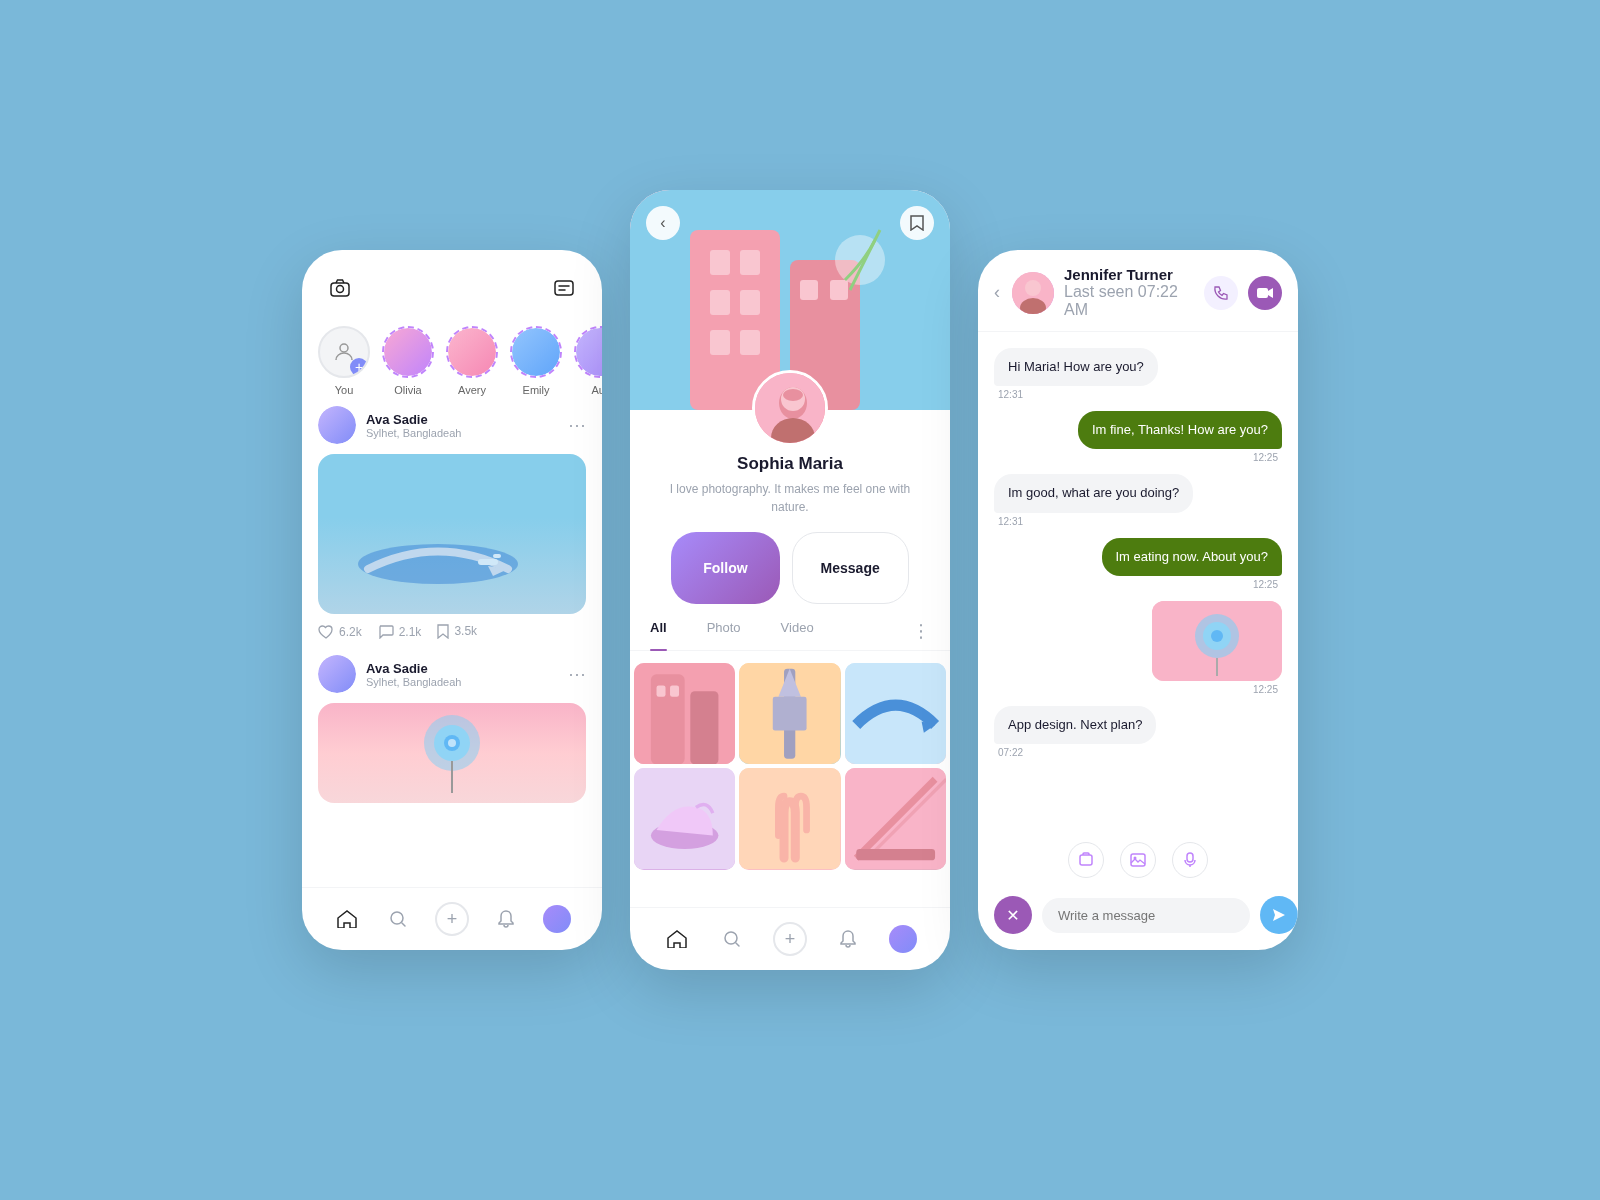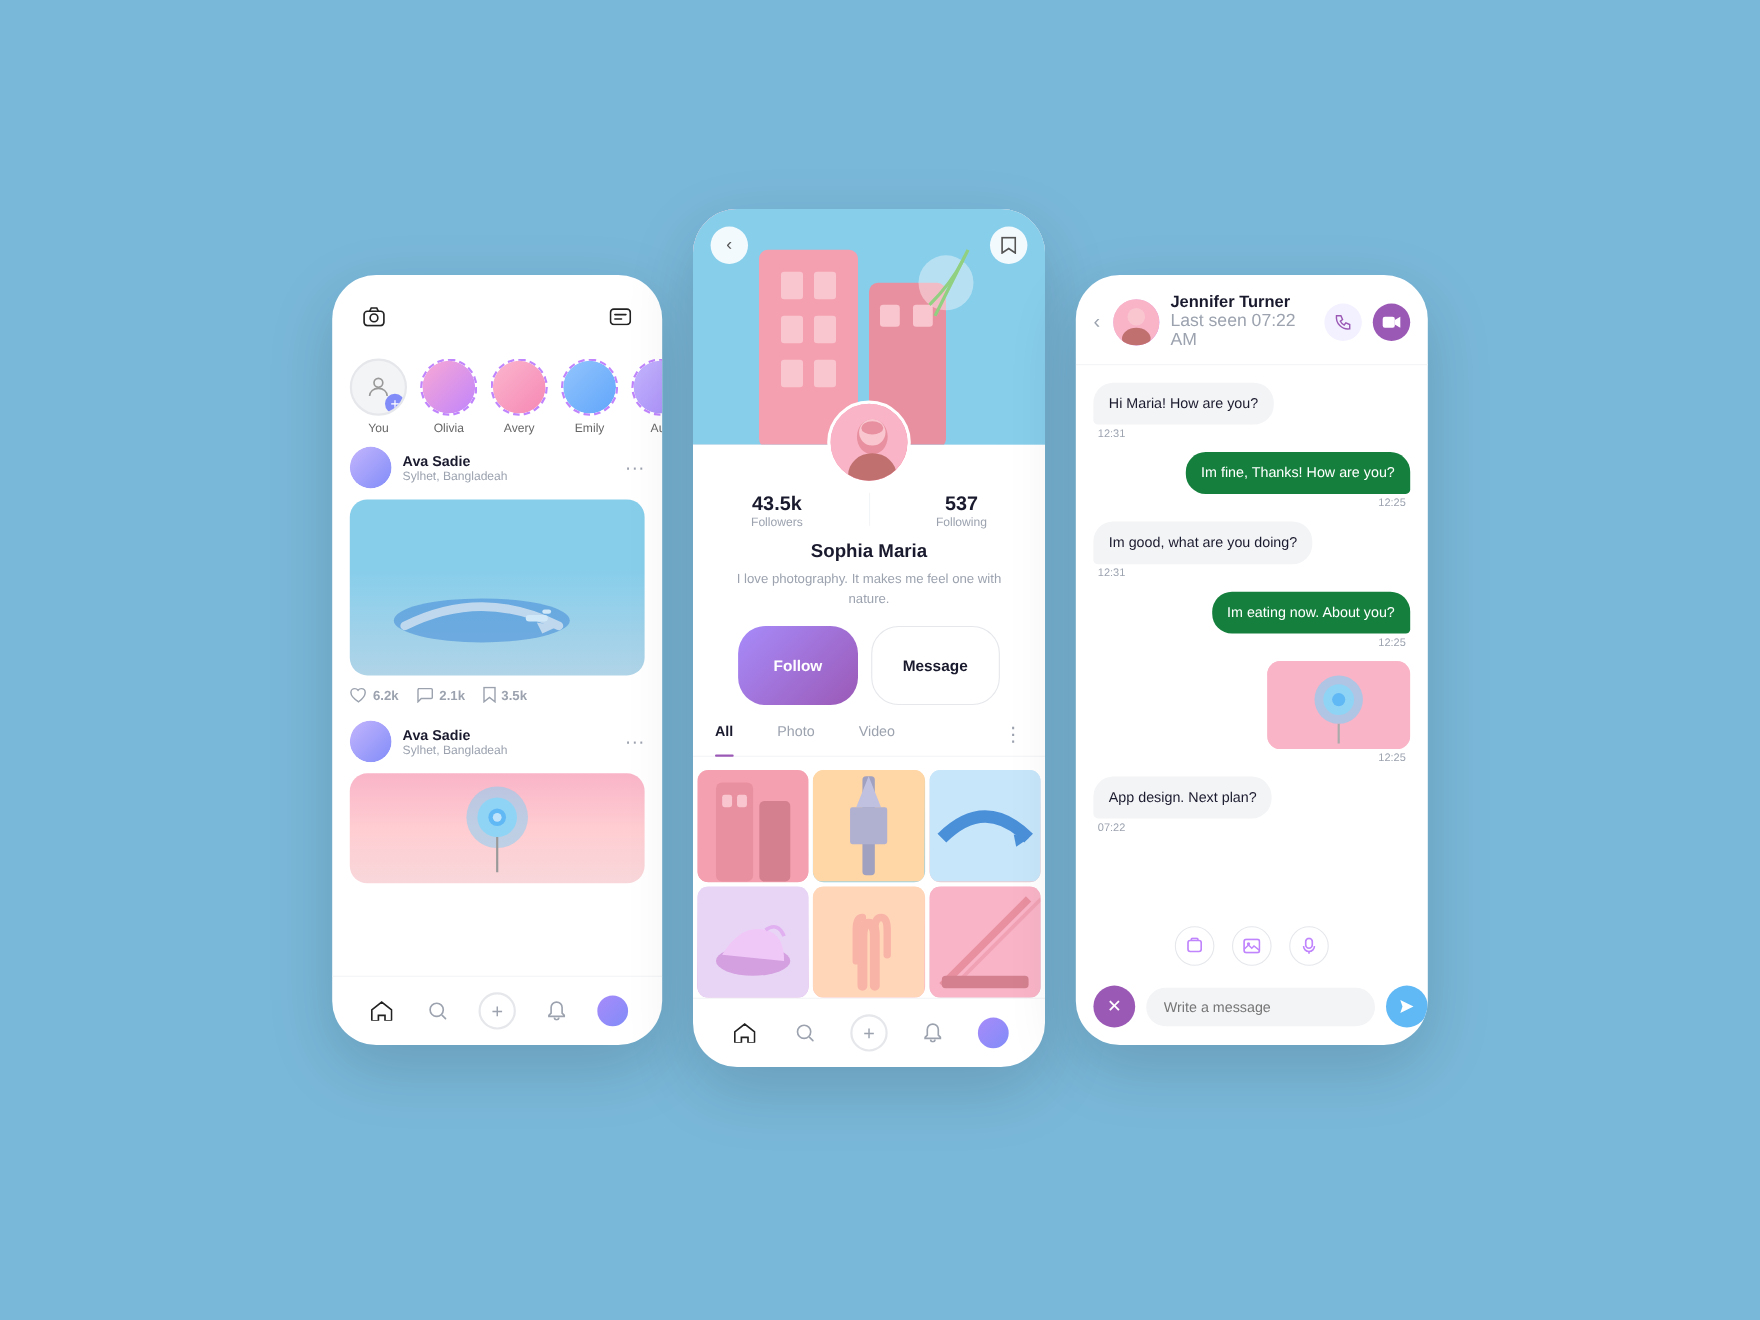--- a/index.html
+++ b/index.html
@@ -164,26 +164,25 @@
       bottom: 20px;
       left: 30px;
     }
     .post-actions {
       display: flex;
       gap: 16px;
       align-items: center;
     }
     .action-item {
       display: flex;
-      align-items: flex-end;
+      align-items: flex-start;
       gap: 5px;
       color: #9ca3af;
       font-size: 12px;
       cursor: pointer;
-      font-weight: bold;
     }
 
     .feed-nav {
       display: flex;
       justify-content: space-around;
       align-items: center;
       padding: 14px 20px;
       border-top: 1px solid #f3f4f6;
     }
     .nav-icon {
@@ -467,21 +466,21 @@
       font-size: 13px;
       line-height: 1.4;
       position: relative;
     }
     .msg-bubble.received {
       background: #f3f4f6;
       color: #1a1a2e;
       border-bottom-left-radius: 4px;
     }
     .msg-bubble.sent {
-      background: #15803d;
+      background: #4d7c0f;
       color: white;
       border-bottom-right-radius: 4px;
     }
     .msg-time {
       font-size: 10px;
       color: #9ca3af;
       margin-top: 3px;
       padding: 0 4px;
     }
     .msg-image {
@@ -737,31 +736,20 @@
           <rect width="76" height="76" fill="#f9b4c8"></rect>
           <ellipse cx="38" cy="30" rx="14" ry="16" fill="#e8909f"></ellipse>
           <ellipse cx="38" cy="65" rx="22" ry="20" fill="#c0706f"></ellipse>
           <circle cx="38" cy="26" r="12" fill="#f9c6d0"></circle>
           <ellipse cx="38" cy="22" rx="10" ry="6" fill="#e8909f"></ellipse>
         </svg>
       </div>
     </div>
 
     <div class="profile-body">
-      <div class="profile-stats">
-        <div class="stat-item">
-          <span class="stat-number">43.5k</span>
-          <span class="stat-label">Followers</span>
-        </div>
-        <div style="width:1px;height:30px;background:#f3f4f6;"></div>
-        <div class="stat-item">
-          <span class="stat-number">537</span>
-          <span class="stat-label">Following</span>
-        </div>
-      </div>
 
       <div class="profile-name">Sophia Maria</div>
       <div class="profile-bio">I love photography. It makes me feel one with nature.</div>
 
       <div class="profile-buttons">
         <button class="btn-follow">Follow</button>
         <button class="btn-message">Message</button>
       </div>
 
       <div class="profile-tabs">

